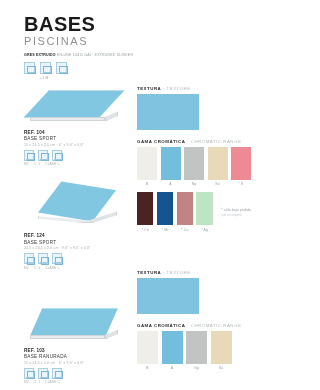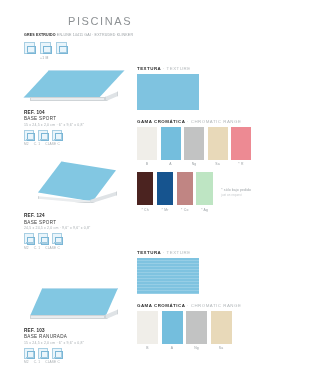--- a/index.html
+++ b/index.html
@@ -12,21 +12,21 @@
   .page { position: relative; width: 263px; height: 390px; background:#fff; }
 
   
   .header { padding: 14px 0 0 24px; }
   .title-main {
     font-size: 20px; font-weight: bold; letter-spacing: 0.5px;
     color: #1a1a1a; line-height: 1.0;
   }
   .title-sub {
     font-size: 11px; font-weight: normal; letter-spacing: 1.6px;
-    color: #8d9194; line-height: 1.25; margin-top: 1px; margin-left: 44px;
+    color: #8d9194; line-height: 1.25; margin-top: 1px;
   }
   .norm-line { margin-top: 4px; font-size: 3.6px; letter-spacing: 0.15px; line-height: 1.3; white-space: nowrap; }
   .norm-b { font-weight: bold; color: #2b2b2b; }
   .norm-n { color: #9aa0a4; }
 
   .hdr-icons { display:flex; gap:5px; margin-top: 5px; }
   .ficon {
     width: 11px; height: 12px; border: 0.6px solid #a8cfe3;
     background: #eaf5fb; position: relative;
   }
@@ -104,20 +104,21 @@
   .note { margin-left: 5px; align-self:flex-start; padding-top: 16px; }
   .note-1 { font-size:3.4px; color:#9aa0a4; letter-spacing:.15px; white-space:nowrap;}
   .note-2 { font-size:2.9px; color:#c3c7ca; letter-spacing:.1px; white-space:nowrap; margin-top:1px;}
 </style>
 </head>
 <body>
 
 <div class="page">
 
   <div class="header">
+    <div class="title-main">BASES</div>
     <div class="title-sub">PISCINAS</div>
     <div class="norm-line">
       <span class="norm-b">GRES EXTRUIDO</span>
       <span class="norm-n">EN-UNE 14411 GAI · EXTRUDED KLINKER</span>
     </div>
     <div class="hdr-icons">
       <div class="ficon"></div>
       <div class="ficon"></div>
       <div class="ficon"></div>
     </div>

